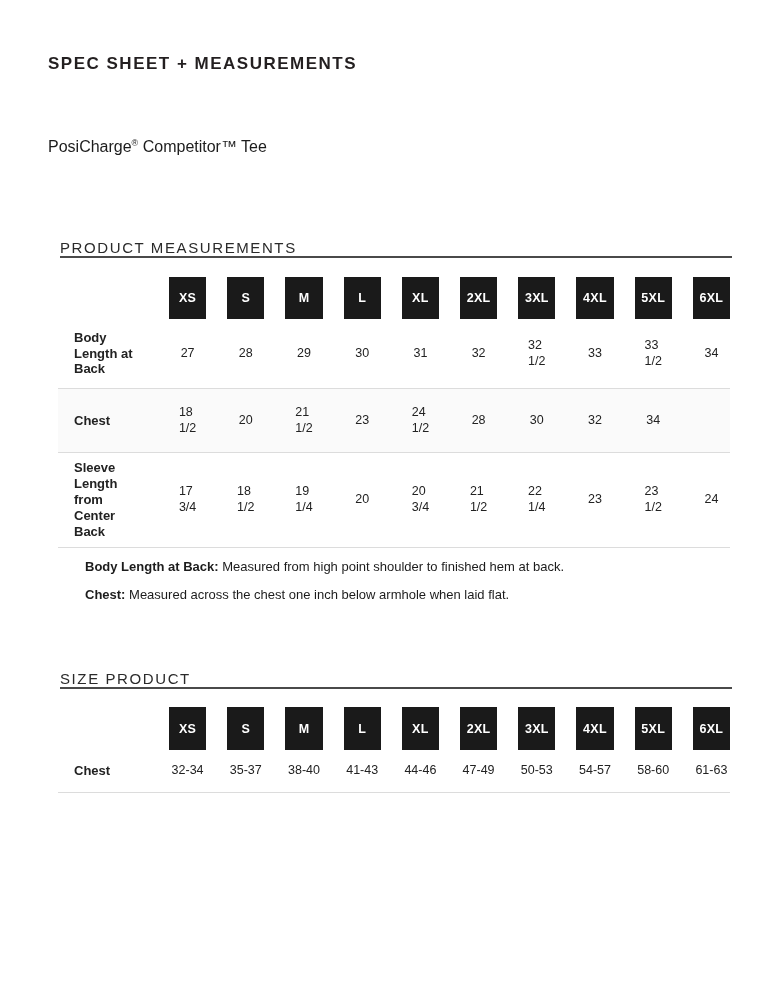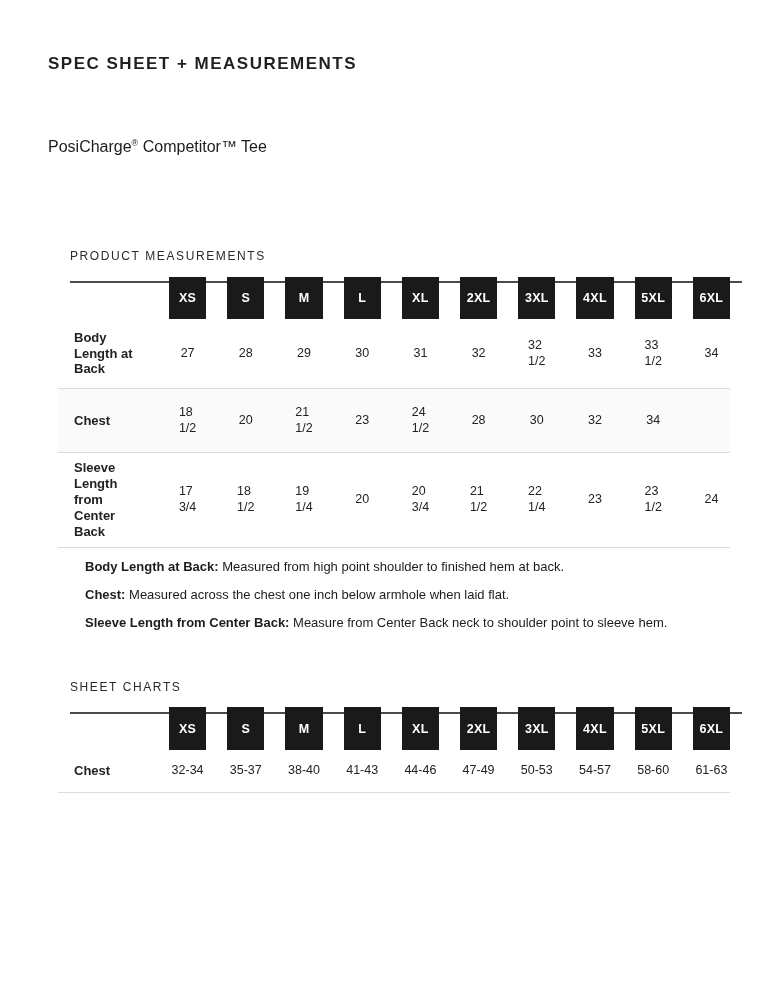--- a/index.html
+++ b/index.html
@@ -33,26 +33,26 @@
     font-size: 16px;
     color: #1c1c1c;
     white-space: nowrap;
   }
   .product-line sup { font-size: 9px; vertical-align: super; }
 
   .section-heading {
     position: absolute;
     left: 58px;
     width: 672px;
-    margin: 12px;
-    font-size: 12px;
+    margin: 2px;
+    font-size: 15px;
     font-weight: normal;
     letter-spacing: 1.6px;
     color: #2a2a2a;
-    padding-bottom: 18px;
+    padding-bottom: 0;
     border-bottom: 2px solid #4a4a4a;
     white-space: nowrap;
   }
   #pm-heading { top: 237px; }
   #sc-heading { top: 668px; }
 
   .meas-table {
     position: absolute;
     left: 58px;
     width: 672px;
@@ -314,24 +314,23 @@
           <div class="vblock">
             <div>24</div>
           </div>
         </div>
       </div>
     </div>
 
   <div class="notes">
     <p class="note"><b>Body Length at Back:</b><span> Measured from high point shoulder to finished hem at back.</span></p>
     <p class="note"><b>Chest:</b><span> Measured across the chest one inch below armhole when laid flat.</span></p>
-    <p class="note"><b>Sleeve Length from Center Back:</b><span> Measure from Center Back neck to shoulder point to sleeve hem.</span></p>
   </div>
 
-  <h2 class="section-heading" id="sc-heading">SHEET CHARTS</h2>
+  <h2 class="section-heading" id="sc-heading">SIZE PRODUCT</h2>
 
   <div class="meas-table" id="sc-table">
     <div class="trow header-row">
         <div class="cell header-spacer"></div>
         <div class="cell hcell">XS</div>
         <div class="cell hcell">S</div>
         <div class="cell hcell">M</div>
         <div class="cell hcell">L</div>
         <div class="cell hcell">XL</div>
         <div class="cell hcell">2XL</div>

